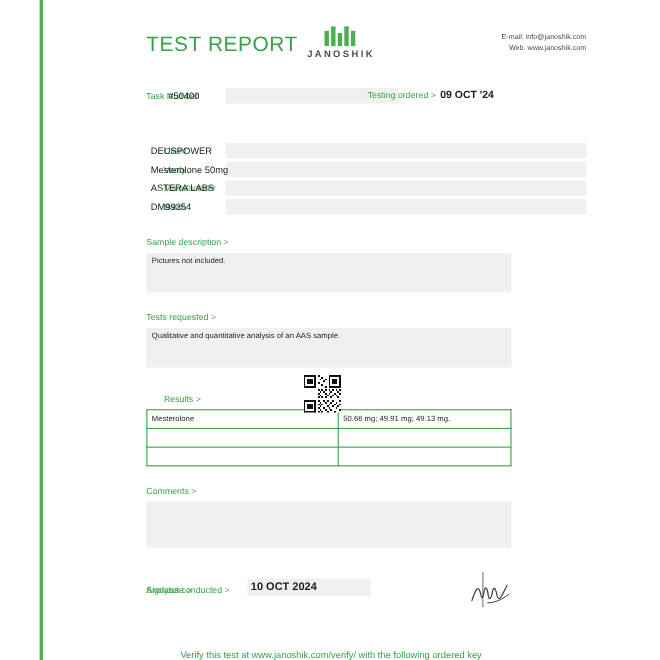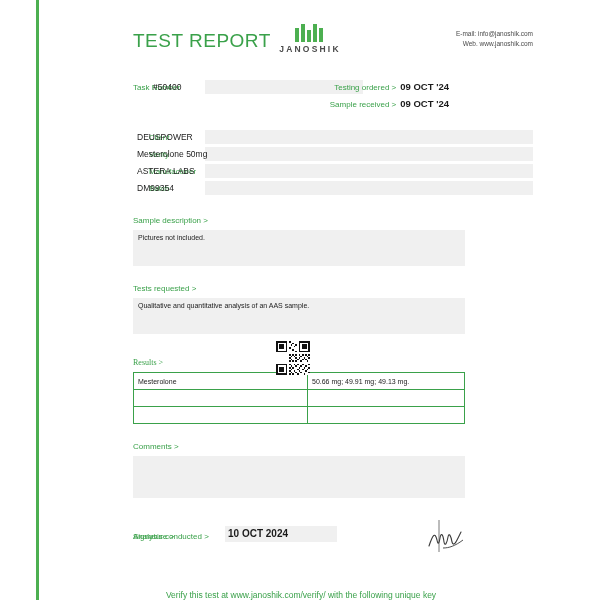--- a/index.html
+++ b/index.html
@@ -165,21 +165,21 @@
   .panel.sample-desc { height: 36px; }
   .panel.tests-req { height: 36px; }
   .panel.comments { height: 42px; }
 
   
   .results-head {
     position: relative;
     margin-top: 18px;
     height: 18px;
   }
-  .results-head .field-label { position: absolute; left: 0; top: 6px; font-family: Liberation Serif, serif; }
+  .results-head .field-label { position: absolute; left: 16px; top: 6px; }
   .qr {
     position: absolute;
     left: 143px;
     top: -11px;
     width: 34px;
     height: 34px;
   }
   table.results {
     border-collapse: collapse;
     width: 332px;
@@ -264,23 +264,20 @@
     </div>
 
     <div class="task-row">
       <div class="field-label">Task Number</div>
       <div class="task-val-box"></div>
       <div class="task-val">#50400</div>
 
       <div class="test-meta">
         <div>
           <span>Testing ordered &gt;</span><span class="dateval">09 OCT '24</span>
-        </div>
-        <div>
-          <span>Sample received &gt;</span><span class="dateval">09 OCT '24</span>
         </div>
       </div>
     </div>
 
     <div class="info">
       <div class="info-row">
         <div class="field-label">Client</div>
         <div class="info-box"></div>
         <div class="info-val">DEUSPOWER</div>
       </div>
@@ -426,16 +423,16 @@
       <div class="analysis-date">10 OCT 2024</div>
       <div class="field-label sig-label">Signature &gt;</div>
       <svg class="sig-box" viewBox="0 0 60 38">
         <path d="M18 2 L18 34" stroke="#555" stroke-width="0.8" fill="none"></path>
         <path d="M8 28 C12 16, 14 14, 16 22 C17 27, 18 26, 19 20 C20 14, 22 16, 23 24
                  C24 29, 26 25, 27 19 C28 14, 30 18, 31 24 C33 30, 36 22, 40 14" stroke="#3b3b3b" stroke-width="1.1" fill="none" stroke-linecap="round"></path>
         <path d="M22 30 C28 30, 34 28, 42 22" stroke="#3b3b3b" stroke-width="0.9" fill="none"></path>
       </svg>
     </div>
 
-    <div class="verify">Verify this test at www.janoshik.com/verify/ with the following unique key</div>
+    <div class="verify">Verify this test at www.janoshik.com/verify/ with the following ordered key</div>
 
   </div>
 </div>
 
 </body></html>

